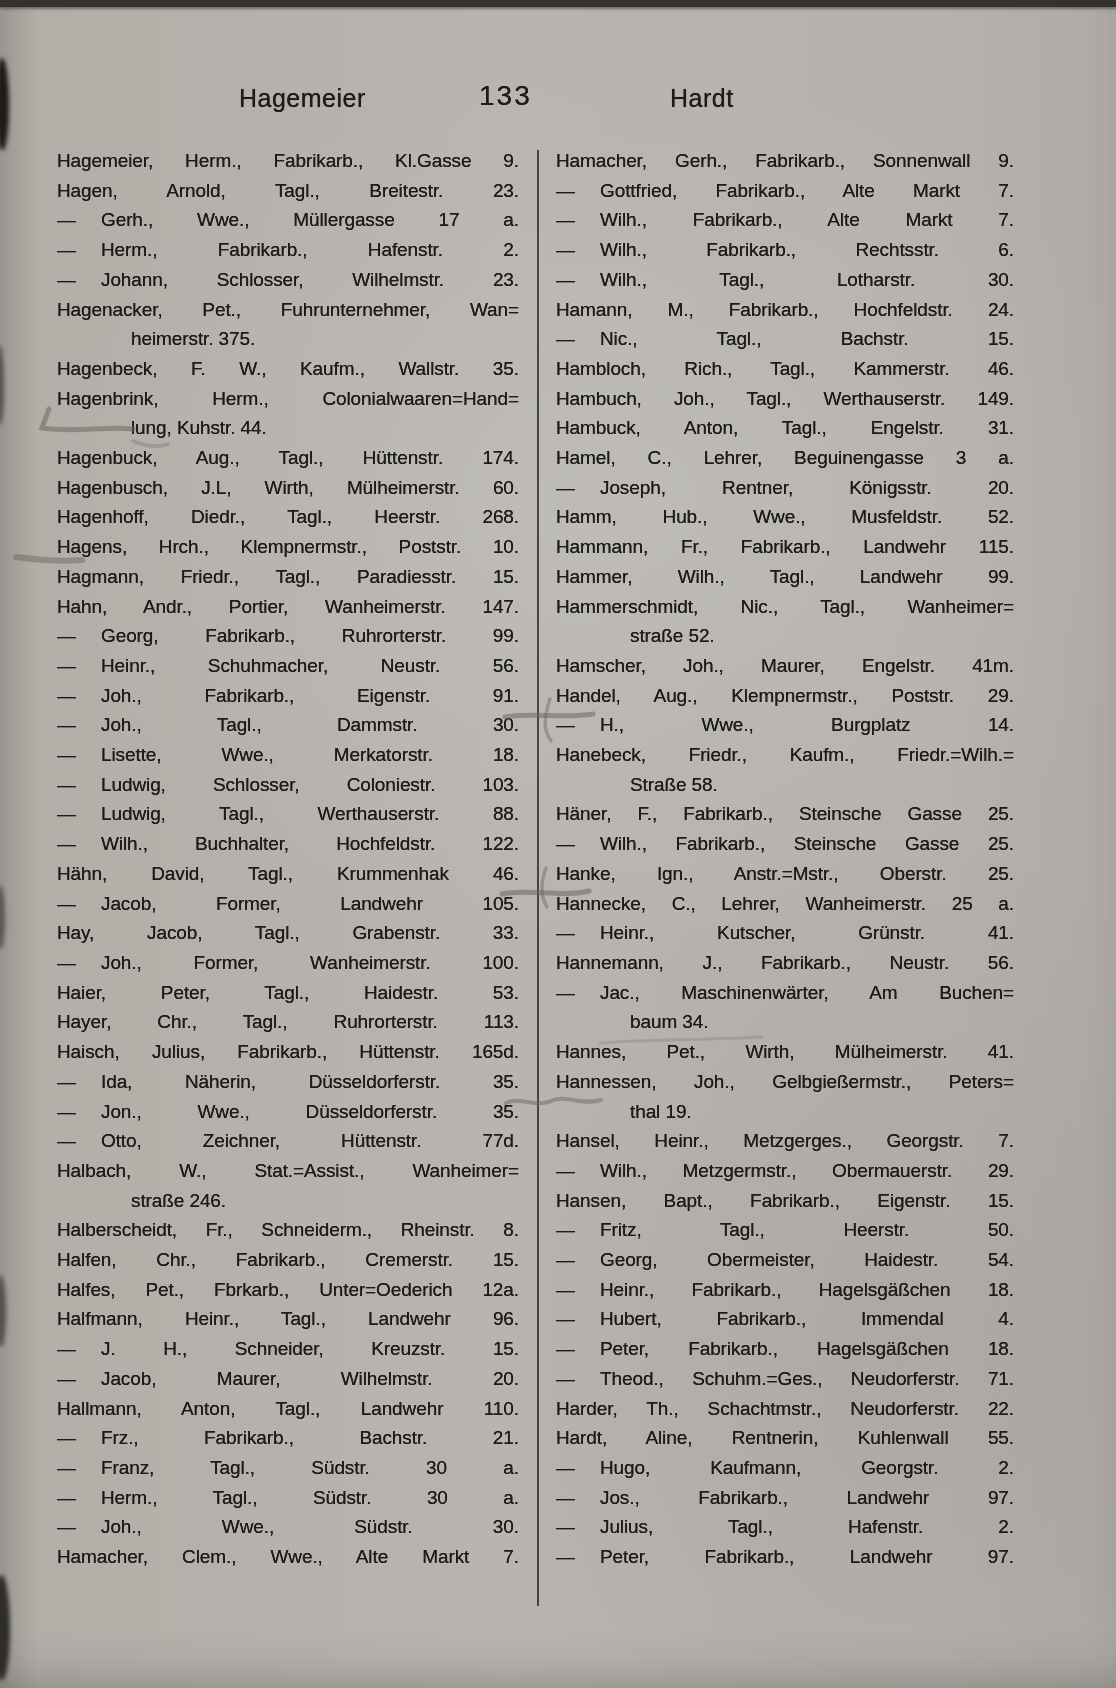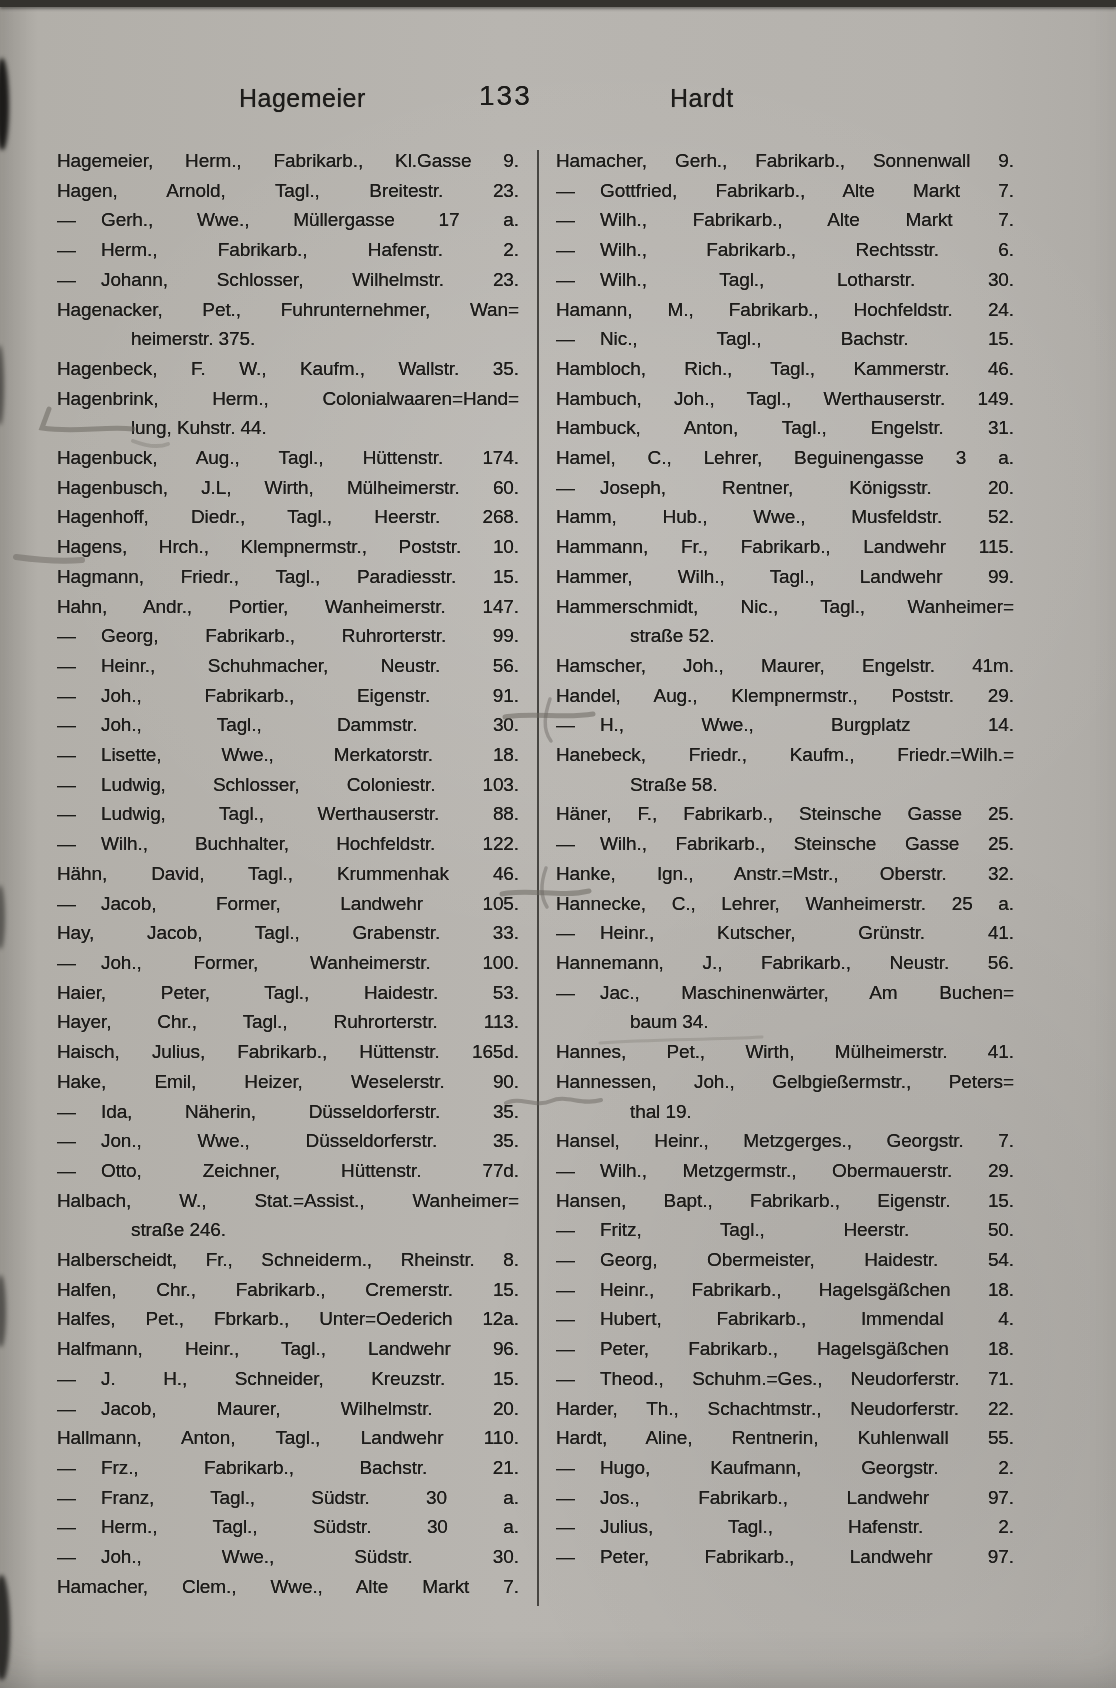--- a/index.html
+++ b/index.html
@@ -73,21 +73,20 @@
       <div class="entry-line"><span class="dash">—</span>Ludwig, Schlosser, Coloniestr. 103.</div>
       <div class="entry-line"><span class="dash">—</span>Ludwig, Tagl., Werthauserstr. 88.</div>
       <div class="entry-line"><span class="dash">—</span>Wilh., Buchhalter, Hochfeldstr. 122.</div>
       <div class="entry-line">Hähn, David, Tagl., Krummenhak 46.</div>
       <div class="entry-line"><span class="dash">—</span>Jacob, Former, Landwehr 105.</div>
       <div class="entry-line">Hay, Jacob, Tagl., Grabenstr. 33.</div>
       <div class="entry-line"><span class="dash">—</span>Joh., Former, Wanheimerstr. 100.</div>
       <div class="entry-line">Haier, Peter, Tagl., Haidestr. 53.</div>
       <div class="entry-line">Hayer, Chr., Tagl., Ruhrorterstr. 113.</div>
       <div class="entry-line">Haisch, Julius, Fabrikarb., Hüttenstr. 165d.</div>
-      <div class="entry-line">Hake, Emil, Heizer, Weselerstr. 90.</div>
       <div class="entry-line"><span class="dash">—</span>Ida, Näherin, Düsseldorferstr. 35.</div>
       <div class="entry-line"><span class="dash">—</span>Jon., Wwe., Düsseldorferstr. 35.</div>
       <div class="entry-line"><span class="dash">—</span>Otto, Zeichner, Hüttenstr. 77d.</div>
       <div class="entry-line">Halbach, W., Stat.=Assist., Wanheimer=</div>
       <div class="entry-line cont">straße 246.</div>
       <div class="entry-line">Halberscheidt, Fr., Schneiderm., Rheinstr. 8.</div>
       <div class="entry-line">Halfen, Chr., Fabrikarb., Cremerstr. 15.</div>
       <div class="entry-line">Halfes, Pet., Fbrkarb., Unter=Oederich 12a.</div>
       <div class="entry-line">Halfmann, Heinr., Tagl., Landwehr 96.</div>
       <div class="entry-line"><span class="dash">—</span>J. H., Schneider, Kreuzstr. 15.</div>
@@ -117,21 +116,21 @@
       <div class="entry-line">Hammer, Wilh., Tagl., Landwehr 99.</div>
       <div class="entry-line">Hammerschmidt, Nic., Tagl., Wanheimer=</div>
       <div class="entry-line cont">straße 52.</div>
       <div class="entry-line">Hamscher, Joh., Maurer, Engelstr. 41m.</div>
       <div class="entry-line">Handel, Aug., Klempnermstr., Poststr. 29.</div>
       <div class="entry-line"><span class="dash">—</span>H., Wwe., Burgplatz 14.</div>
       <div class="entry-line">Hanebeck, Friedr., Kaufm., Friedr.=Wilh.=</div>
       <div class="entry-line cont">Straße 58.</div>
       <div class="entry-line">Häner, F., Fabrikarb., Steinsche Gasse 25.</div>
       <div class="entry-line"><span class="dash">—</span>Wilh., Fabrikarb., Steinsche Gasse 25.</div>
-      <div class="entry-line">Hanke, Ign., Anstr.=Mstr., Oberstr. 32.</div>
+      <div class="entry-line">Hanke, Ign., Anstr.=Mstr., Oberstr. 25.</div>
       <div class="entry-line">Hannecke, C., Lehrer, Wanheimerstr. 25 a.</div>
       <div class="entry-line"><span class="dash">—</span>Heinr., Kutscher, Grünstr. 41.</div>
       <div class="entry-line">Hannemann, J., Fabrikarb., Neustr. 56.</div>
       <div class="entry-line"><span class="dash">—</span>Jac., Maschinenwärter, Am Buchen=</div>
       <div class="entry-line cont">baum 34.</div>
       <div class="entry-line">Hannes, Pet., Wirth, Mülheimerstr. 41.</div>
       <div class="entry-line">Hannessen, Joh., Gelbgießermstr., Peters=</div>
       <div class="entry-line cont">thal 19.</div>
       <div class="entry-line">Hansel, Heinr., Metzgerges., Georgstr. 7.</div>
       <div class="entry-line"><span class="dash">—</span>Wilh., Metzgermstr., Obermauerstr. 29.</div>

